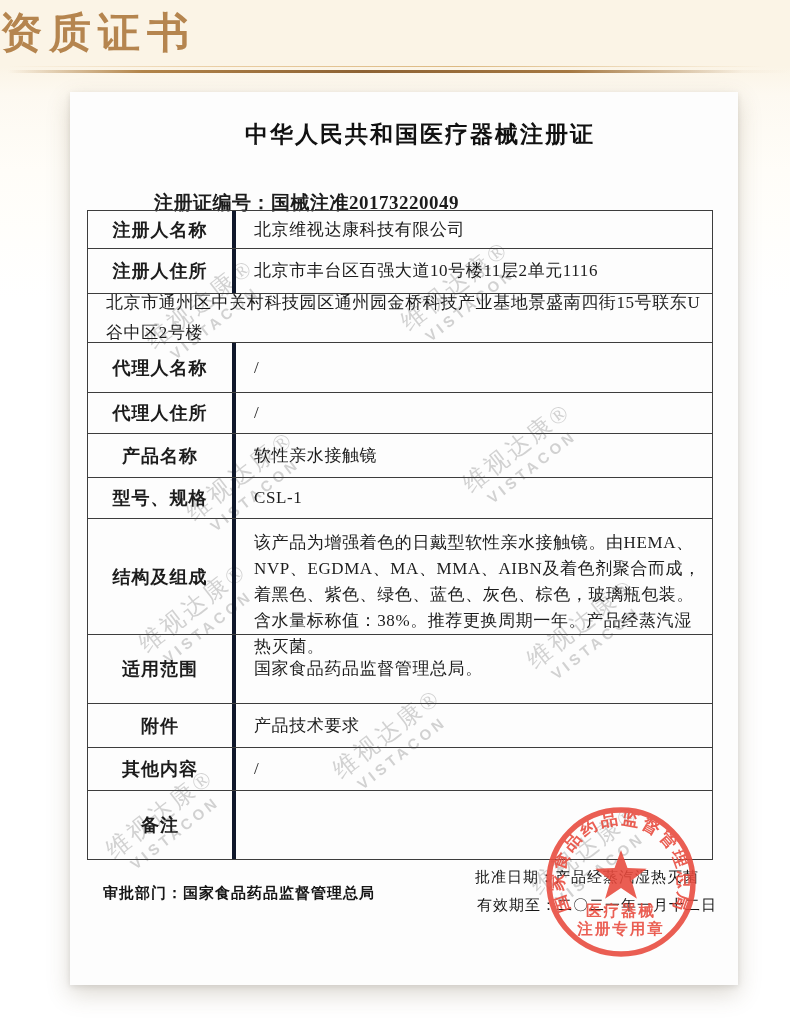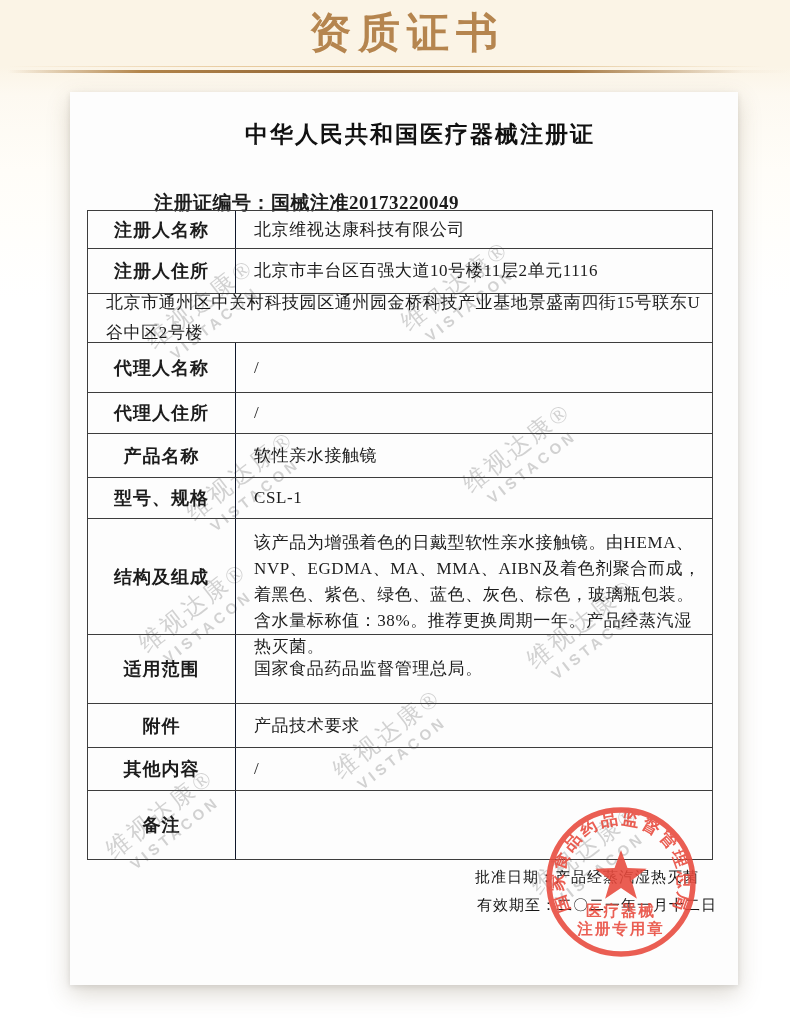--- a/index.html
+++ b/index.html
@@ -8,21 +8,21 @@
     position: relative;
     overflow: hidden;
     font-family: "Liberation Serif", "DejaVu Serif", serif;
     color: #1c1c1c;
     background: linear-gradient(180deg, #fbf4e6 0px, #fbf4e6 66px, #fdf9f1 95px, #fffdf8 170px, #ffffff 300px, #ffffff 100%);
   }
 
   
   .banner {
     position: absolute; top: 0; left: 0; width: 790px; height: 66px;
-    display: flex; align-items: center; justify-content: center; padding-left: 24px;
+    display: flex; align-items: center; justify-content: flex-start;
   }
   .banner-title {
     font-size: 42px; font-weight: bold; letter-spacing: 7px;
     color: #b5854f;
   }
   .gold-line-thin {
     position: absolute; top: 66px; left: 0; width: 790px; height: 1px;
     background: linear-gradient(90deg, rgba(226,192,137,0) 1%, #e9cda3 28%, #dcb982 58%, rgba(226,192,137,0) 97%);
   }
   .gold-line {
@@ -48,21 +48,21 @@
   }
 
   
   .t-table {
     position: absolute; left: 17px; top: 118px; width: 626px;
     border: 1px solid #3d3d3d; z-index: 2;
   }
   .t-row { display: flex; border-bottom: 1px solid #3d3d3d; }
   .t-row:last-child { border-bottom: none; }
   .t-label {
-    width: 148px; flex: 0 0 148px; border-right: 1px solid #0f172a;
+    width: 148px; flex: 0 0 148px; border-right: 4px solid #0f172a;
     display: flex; align-items: center; justify-content: center;
     font-weight: bold; font-size: 18px; letter-spacing: 1px;
     font-family: "Liberation Sans", "DejaVu Sans", sans-serif;
     text-align: center;
   }
   .t-value {
     flex: 1; display: flex; align-items: center;
     padding: 3px 4px 3px 18px;
     font-size: 17px; letter-spacing: 0.6px; line-height: 24px;
   }
@@ -188,20 +188,23 @@
     <div class="t-row" style="height:43px">
       <div class="t-label">其他内容</div>
       <div class="t-value">/</div>
     </div>
     <div class="t-row" style="height:68px">
       <div class="t-label">备注</div>
       <div class="t-value"></div>
     </div>
   </div>
 
+  <div class="foot-line foot-dept">
+    <span>审批部门：</span><span>国家食品药品监督管理总局</span>
+  </div>
   <div class="foot-line foot-date1">
     <span>批准日期：</span><span>产品经蒸汽湿热灭菌</span>
   </div>
   <div class="foot-line foot-date2">
     <span>有效期至：</span><span>二〇二一年一月十二日</span>
   </div>
 
   <svg class="stamp" viewBox="0 0 170 170" xmlns="http://www.w3.org/2000/svg">
     <circle cx="85" cy="85" r="72" fill="none" stroke="#e8493c" stroke-width="5.5"></circle>
     <path id="arcpath" d="M 32.4 109.5 A 58 58 0 1 1 137.6 109.5" fill="none"></path>

